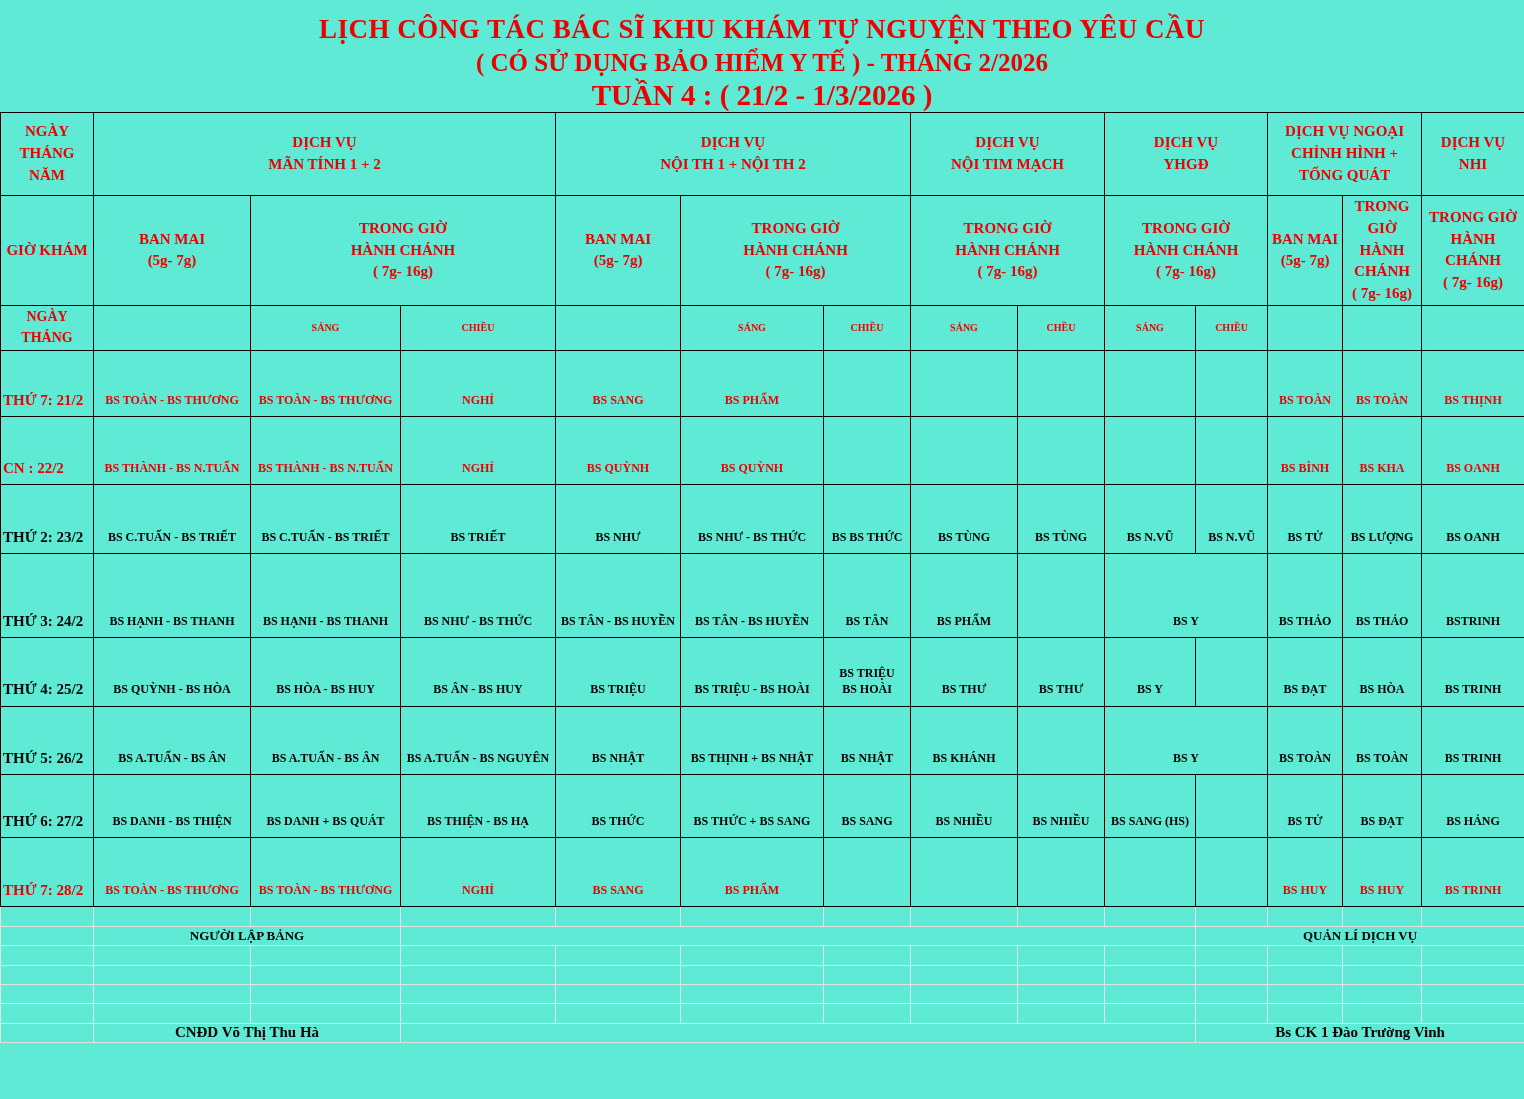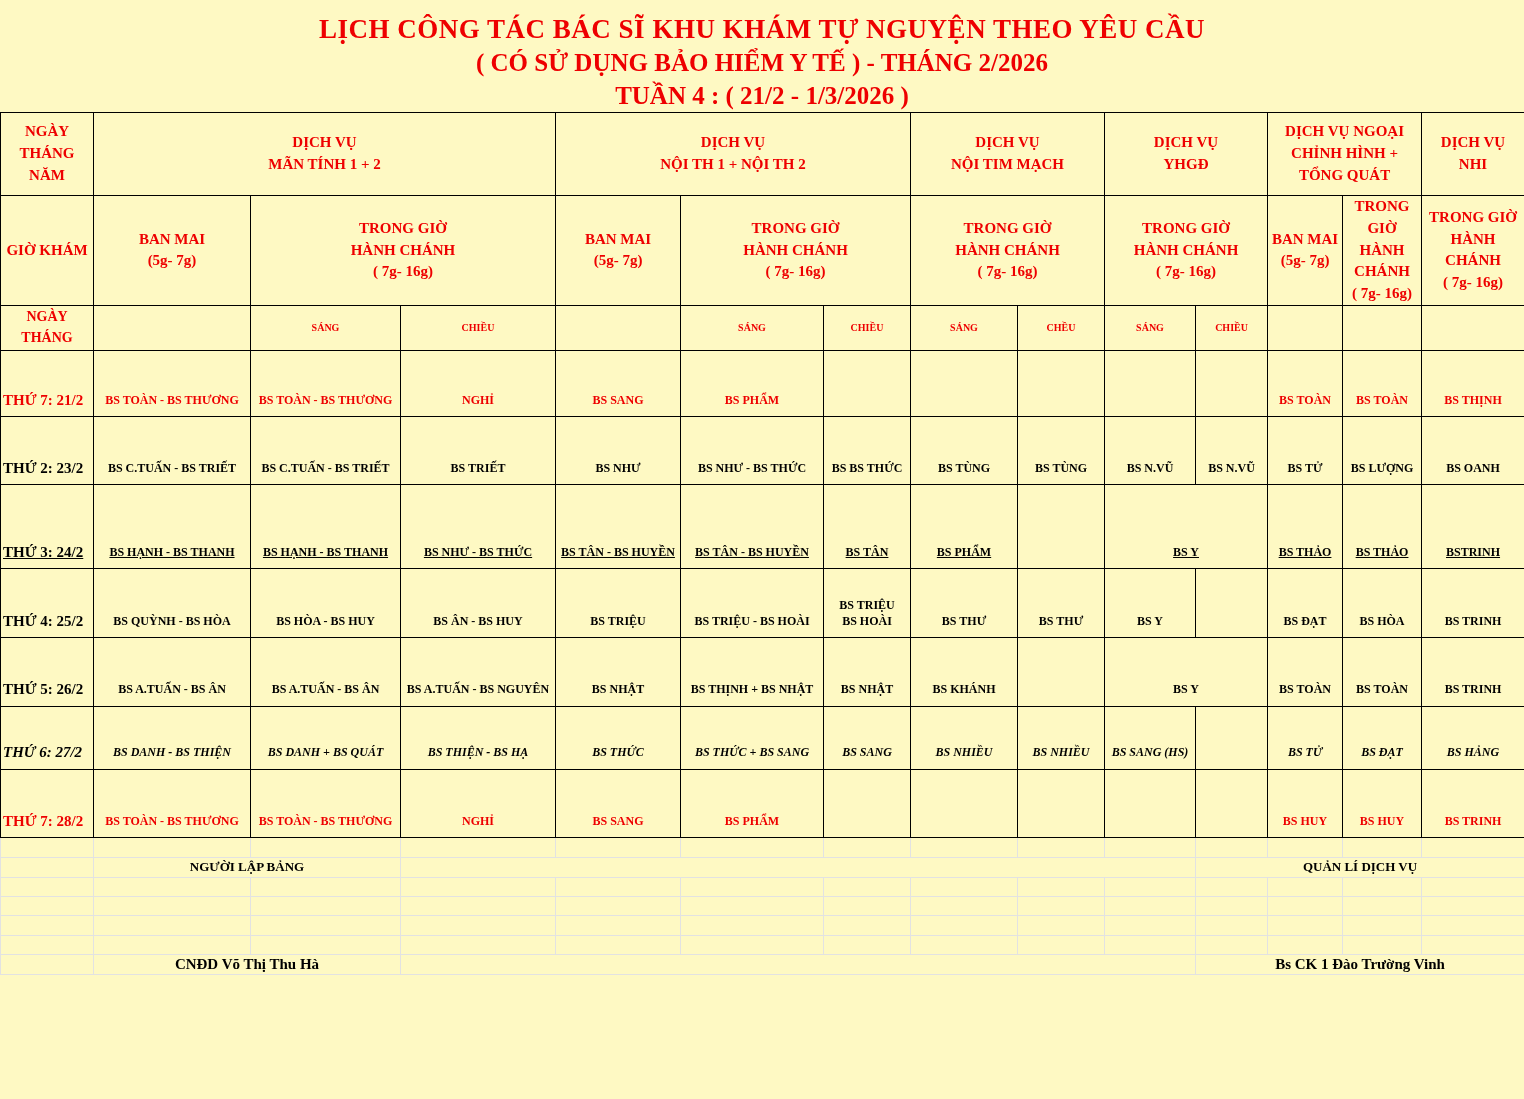--- a/index.html
+++ b/index.html
@@ -1,25 +1,25 @@
 <!DOCTYPE html>
 <html><head>
 <meta charset="utf-8">
 <style>
   * { box-sizing: border-box; }
   html,body { margin:0; padding:0; background:#ffffff; }
   .page {
-    width:1524px; height:1099px; background:#fef9c3; overflow:hidden;
+    width:1524px; height:1099px; background:#5eead4; overflow:hidden;
     font-family:"Liberation Serif", serif; position:relative;
   }
   
   .title-block { padding-top:12px; text-align:center; color:#ee0000; font-weight:bold; height:112px; }
   .title-line1 { font-size:27px; line-height:34px; letter-spacing:0.5px; }
   .title-line2 { font-size:25px; line-height:33px; }
-  .title-line3 { font-size:25px; line-height:33px; }
+  .title-line3 { font-size:29px; line-height:33px; }
   
   table.main { border-collapse:collapse; table-layout:fixed; width:1524px;padding-left:12px; }
   table.main td { border:1px solid #000000; overflow:hidden; padding:0; }
   table.main thead td {
     color:#ee0000; font-weight:bold; text-align:center; vertical-align:middle;
     white-space:pre-line; line-height:1.45;
   }
   td.group-cell   { font-size:15px; }
   td.time-cell    { font-size:15px; }
   td.session-cell { font-size:10px; }
@@ -144,37 +144,53 @@
           <td>BS PHẨM</td>
           <td></td>
           <td></td>
           <td></td>
           <td></td>
           <td></td>
           <td>BS TOÀN</td>
           <td>BS TOÀN</td>
           <td>BS THỊNH</td>
         </tr>
+        <tr class="red-row" style="height: 68.65px;">
+          <td class="day-cell">CN : 22/2</td>
+          <td>BS THÀNH  - BS N.TUẤN</td>
+          <td>BS THÀNH  - BS N.TUẤN</td>
+          <td>NGHỈ</td>
+          <td>BS QUỲNH</td>
+          <td>BS QUỲNH</td>
+          <td></td>
+          <td></td>
+          <td></td>
+          <td></td>
+          <td></td>
+          <td>BS BÌNH</td>
+          <td>BS KHA</td>
+          <td>BS OANH</td>
+        </tr>
         <tr style="height: 68.65px;">
           <td class="day-cell">THỨ 2: 23/2</td>
           <td>BS C.TUẤN - BS TRIẾT</td>
           <td>BS C.TUẤN  - BS TRIẾT</td>
           <td>BS TRIẾT</td>
           <td>BS NHƯ</td>
           <td>BS NHƯ - BS THỨC</td>
           <td>BS BS THỨC</td>
           <td>BS TÙNG</td>
           <td>BS TÙNG</td>
           <td>BS N.VŨ</td>
           <td>BS N.VŨ</td>
           <td>BS TỬ</td>
           <td>BS LƯỢNG</td>
           <td>BS OANH</td>
         </tr>
-        <tr style="height: 84px; text-decoration: underline;">
+        <tr style="height: 84px;">
           <td class="day-cell">THỨ 3: 24/2</td>
           <td>BS HẠNH - BS THANH</td>
           <td>BS HẠNH - BS THANH</td>
           <td>BS NHƯ - BS THỨC</td>
           <td>BS TÂN - BS HUYỀN</td>
           <td>BS TÂN - BS HUYỀN</td>
           <td>BS TÂN</td>
           <td>BS PHẨM</td>
           <td></td>
           <td colspan="2">BS Y</td>
@@ -207,21 +223,21 @@
           <td>BS NHẬT</td>
           <td>BS THỊNH + BS NHẬT</td>
           <td>BS NHẬT</td>
           <td>BS KHÁNH</td>
           <td></td>
           <td colspan="2">BS Y</td>
           <td>BS TOÀN</td>
           <td>BS TOÀN</td>
           <td>BS TRINH</td>
         </tr>
-        <tr style="height: 63px; font-style: italic;">
+        <tr style="height: 63px;">
           <td class="day-cell">THỨ 6: 27/2</td>
           <td>BS DANH - BS THIỆN</td>
           <td>BS DANH + BS QUÁT</td>
           <td>BS THIỆN - BS HẠ</td>
           <td>BS THỨC</td>
           <td>BS THỨC + BS SANG</td>
           <td>BS SANG</td>
           <td>BS NHIỀU</td>
           <td>BS NHIỀU</td>
           <td>BS SANG (HS)</td>

